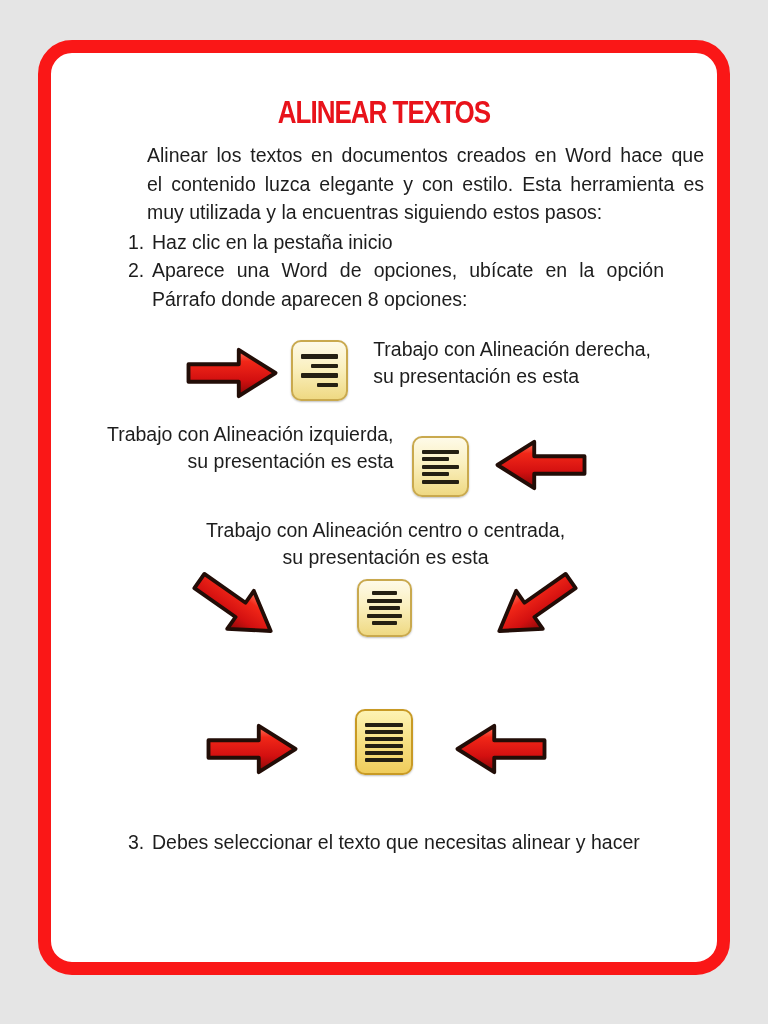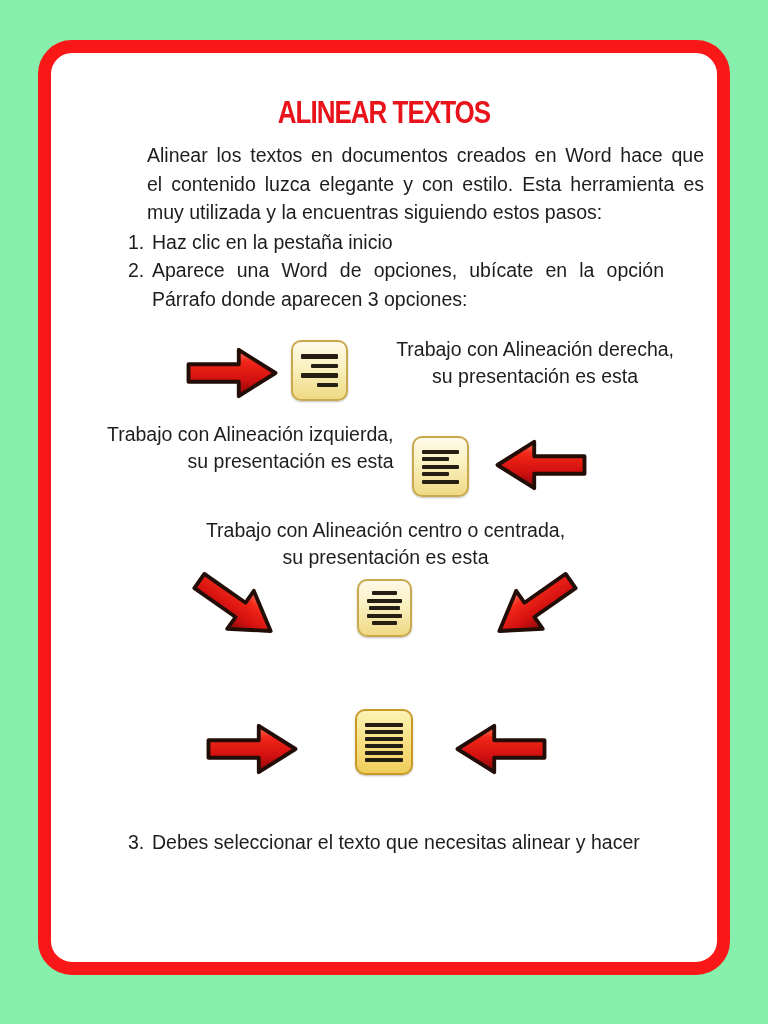--- a/index.html
+++ b/index.html
@@ -1,34 +1,34 @@
 <!DOCTYPE html>
 <html><head>
 <meta charset="utf-8">
 <style>
   html,body{margin:0;padding:0;width:768px;height:1024px;background:#ffffff;overflow:hidden;
     font-family:"Liberation Sans",sans-serif;color:#1d1d1d;}
-  .page{position:relative;width:768px;height:1024px;background:#86efac;}
+  .page{position:relative;width:768px;height:1024px;background:#e5e5e5;}
   .frame{position:absolute;left:38px;top:40px;width:692px;height:935px;box-sizing:border-box;
     border:13px solid #fa1717;border-radius:34px;background:#fff;}
   .title{position:absolute;left:0;right:0;top:92px;text-align:center;margin:0;}
   .title span{display:inline-block;font-size:26px;font-weight:bold;letter-spacing:-1px;
     color:#e8131b;transform:scaleY(1.22);}
   .bodytxt{font-size:19.5px;line-height:28.5px;}
   .intro{position:absolute;left:107px;top:141px;width:557px;margin-left:40px;}
   .jline{text-align:justify;text-align-last:justify;}
   .step{position:absolute;display:flex;}
   .step .num{flex:0 0 auto;width:24px;}
   #step1{left:128px;top:228px;}
   #step2{left:128px;top:256px;}
   #step2 .lines{width:512px;}
   #step3{left:128px;top:828px;}
   #step3 .lines{width:520px;}
   .caption{position:absolute;font-size:19.5px;line-height:26.5px;}
-  #s1-caption{right:94px;top:336px;text-align:center;}
+  #s1-caption{right:117px;top:336px;text-align:left;}
   #s2-caption{left:107px;top:421px;text-align:right;}
   #s3-caption{left:107px;top:517px;width:557px;text-align:center;}
   #s4-caption{left:107px;top:659px;width:560px;text-align:left;line-height:28.5px;}
   .arrow{position:absolute;width:98px;height:58px;overflow:visible;}
   #s1-arrow{left:183px;top:344px;}
   #s2-arrow{left:492px;top:436px;transform:scaleX(-1);}
   #s3-arrow-a{left:186px;top:577px;transform:rotate(35deg);}
   #s3-arrow-b{left:486px;top:577px;transform:scaleX(-1) rotate(35deg);}
   #s4-arrow-a{left:203px;top:720px;}
   #s4-arrow-b{left:452px;top:720px;transform:scaleX(-1);}
@@ -87,21 +87,21 @@
 
   <div class="step bodytxt" id="step1">
     <span class="num">1.</span>
     <span>Haz clic en la pestaña inicio</span>
   </div>
 
   <div class="step bodytxt" id="step2">
     <span class="num">2.</span>
     <span class="lines">
       <div class="jline">Aparece una Word de opciones, ubícate en la opción</div>
-      <div>Párrafo donde aparecen 3 opciones:</div>
+      <div>Párrafo donde aparecen 8 opciones:</div>
     </span>
   </div>
 
   <svg class="arrow" id="s1-arrow" viewBox="0 0 100 60">
       <use href="#arrow-path"></use>
     </svg>
   <div class="wicon right" id="s1-icon">
       <i></i>
       <i></i>
       <i></i>

